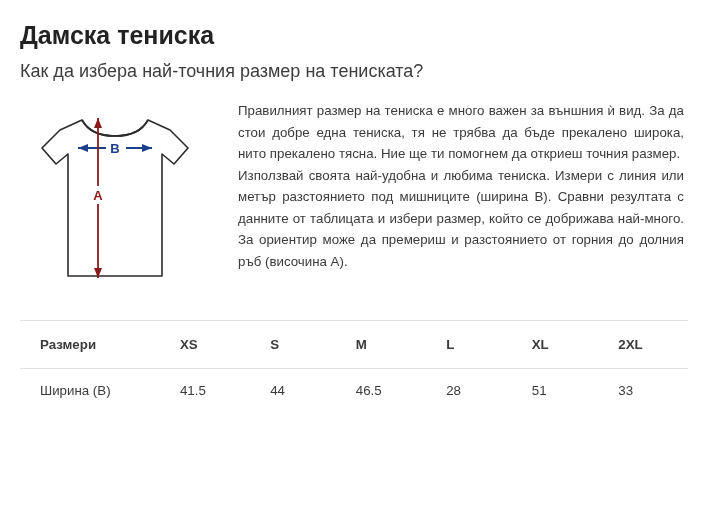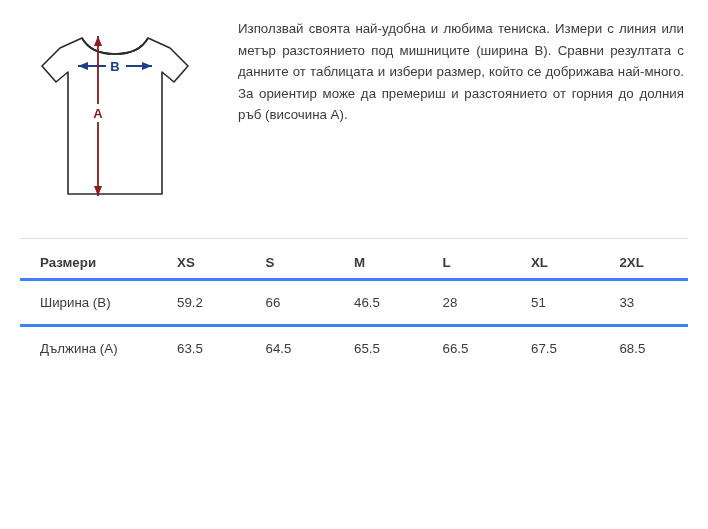--- a/index.html
+++ b/index.html
@@ -70,30 +70,30 @@
   }
   table.size-table {
     width: 668px;
     border-collapse: collapse;
     font-size: 13.3px;
   }
   table.size-table th,
   table.size-table td {
     text-align: left;
     padding: 14px 10px 14px 20px;
-    border-top: 3px solid #3b82f6;
+    border-top: 1px solid #3b82f6;
     color: #3b3b3b;
     font-weight: normal;
   }
   table.size-table thead th {
     border-top: none;
     border-bottom: 1px solid #e2e2e2;
     font-weight: bold;
     padding-top: 16px;
-    padding-bottom: 8px;
+    padding-bottom: 16px;
   }
   table.size-table thead tr {
     border-top: 1px solid #e2e2e2;
   }
   table.size-table th:first-child,
   table.size-table td:first-child {
     width: 150px;
   }
   table.size-table th:nth-child(n+2),
   table.size-table td:nth-child(n+2) {
@@ -101,20 +101,22 @@
   }
   .table-top-border {
     border-top: 1px solid #e2e2e2;
   }
 </style>
 </head>
 <body>
 
 <div class="page">
 
+  <h1 class="title">Дамска тениска</h1>
+  <h2 class="subtitle">Как да избера най-точния размер на тениската?</h2>
 
   <div class="content">
 
     <div class="figure">
       <svg width="200" height="190" viewBox="0 0 200 190">
 
         <path d="M62,16 L40,26 L22,44 L36,60 L48,50 L48,172 L142,172 L142,50 L154,60 L168,44 L150,26 L128,16
                  C122,27 110,32 95,32 C80,32 68,27 62,16 Z" fill="#ffffff" stroke="#2b2b2b" stroke-width="1.6" stroke-linejoin="round"></path>
 
         <path d="M62,16 C68,27 80,32 95,32 C110,32 122,27 128,16" fill="none" stroke="#2b2b2b" stroke-width="1.6"></path>
@@ -127,20 +129,21 @@
 
         <line x1="78" y1="14" x2="78" y2="174" stroke="#8b1a1a" stroke-width="1.8"></line>
         <polygon points="78,14 74,24 82,24" fill="#8b1a1a"></polygon>
         <polygon points="78,174 74,164 82,164" fill="#8b1a1a"></polygon>
         <rect x="69" y="82" width="18" height="18" fill="#ffffff"></rect>
         <text x="78" y="96" font-family="Liberation Sans, sans-serif" font-size="13" font-weight="bold" fill="#8b1a1a" text-anchor="middle">A</text>
       </svg>
     </div>
 
     <div class="paragraphs">
+      <p>Правилният размер на тениска е много важен за външния ѝ вид. За да стои добре една тениска, тя не трябва да бъде прекалено широка, нито прекалено тясна. Ние ще ти помогнем да откриеш точния размер.</p>
       <p>Използвай своята най-удобна и любима тениска. Измери с линия или метър разстоянието под мишниците (ширина B). Сравни резултата с данните от таблицата и избери размер, който се добрижава най-много. За ориентир може да премериш и разстоянието от горния до долния ръб (височина A).</p>
     </div>
 
   </div>
 
   <div class="table-wrap">
     <table class="size-table">
       <thead>
         <tr class="table-top-border">
           <th>Размери</th>
@@ -148,33 +151,24 @@
           <th>S</th>
           <th>M</th>
           <th>L</th>
           <th>XL</th>
           <th>2XL</th>
         </tr>
       </thead>
       <tbody>
         <tr>
           <td>Ширина (B)</td>
-          <td>59.2</td>
-          <td>66</td>
+          <td>41.5</td>
+          <td>44</td>
           <td>46.5</td>
           <td>28</td>
           <td>51</td>
           <td>33</td>
-        </tr>
-        <tr>
-          <td>Дължина (A)</td>
-          <td>63.5</td>
-          <td>64.5</td>
-          <td>65.5</td>
-          <td>66.5</td>
-          <td>67.5</td>
-          <td>68.5</td>
         </tr>
       </tbody>
     </table>
   </div>
 
 </div>
 
 </body></html>

